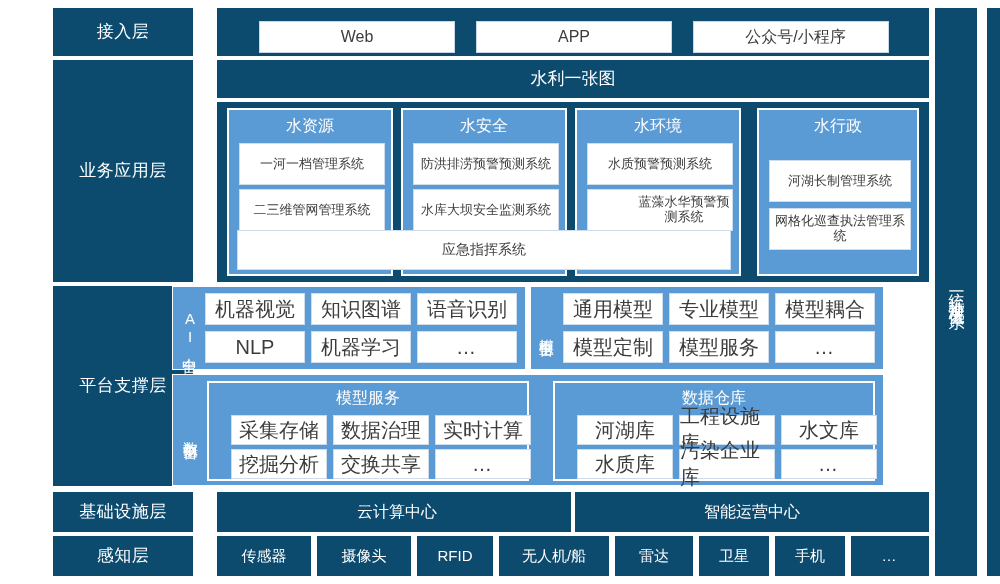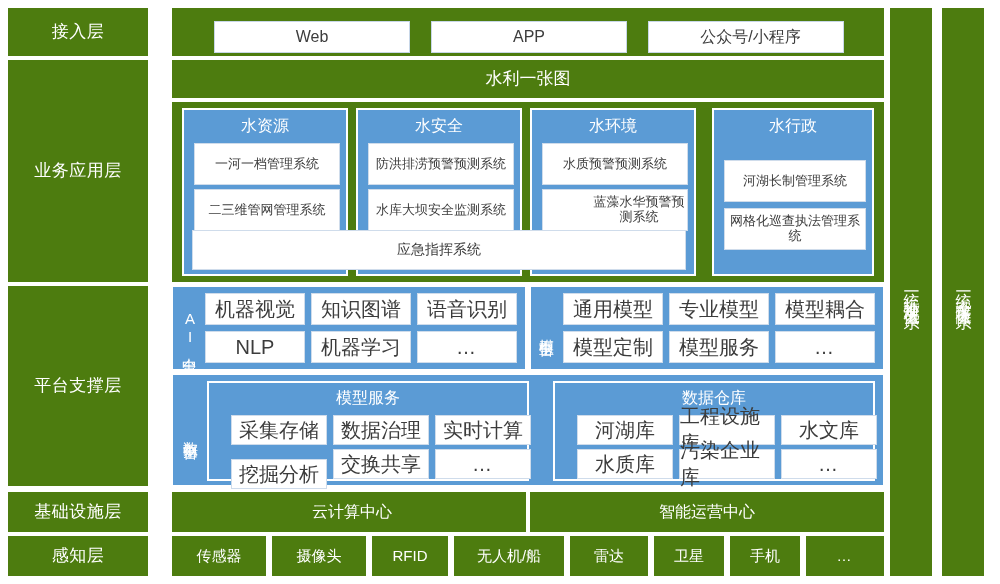--- a/index.html
+++ b/index.html
@@ -16,23 +16,24 @@
     position: relative;
     width: 1000px;
     height: 584px;
     background: #ffffff;
     overflow: hidden;
     box-sizing: border-box;
   }
 
   
   .blue {
-    background: #4d7c0f;
+    background: #0c4a6e;
     color: #ffffff;
     box-sizing: border-box;
+    margin-left: 45px;
   }
   .white {
     background: #ffffff;
     color: #3c3c3c;
     box-sizing: border-box;
   }
   .ctr {
     display: flex;
     align-items: center;
     justify-content: center;
@@ -305,21 +306,21 @@
       <div class="sub-title">模型服务</div>
       <div class="mid-chip" style="left:22px;top:32px;width:96px;height:30px;">
         <span>采集存储</span>
       </div>
       <div class="mid-chip" style="left:124px;top:32px;width:96px;height:30px;">
         <span>数据治理</span>
       </div>
       <div class="mid-chip" style="left:226px;top:32px;width:96px;height:30px;">
         <span>实时计算</span>
       </div>
-      <div class="mid-chip" style="left:22px;top:66px;width:96px;height:30px;margin-top:10px;">
+      <div class="mid-chip" style="left:22px;top:66px;width:96px;height:30px;">
         <span>挖掘分析</span>
       </div>
       <div class="mid-chip" style="left:124px;top:66px;width:96px;height:30px;">
         <span>交换共享</span>
       </div>
       <div class="mid-chip ell" style="left:226px;top:66px;width:96px;height:30px;">
         <span>…</span>
       </div>
     </div>
 

